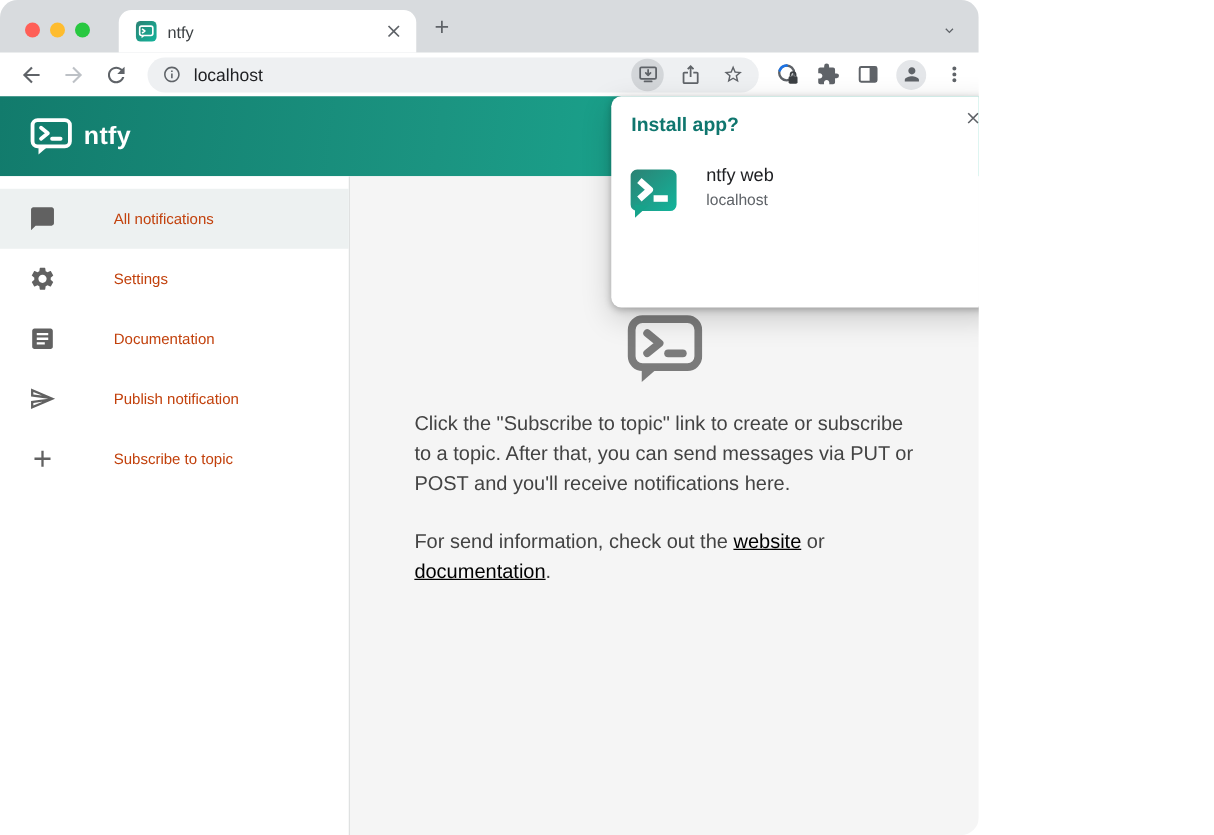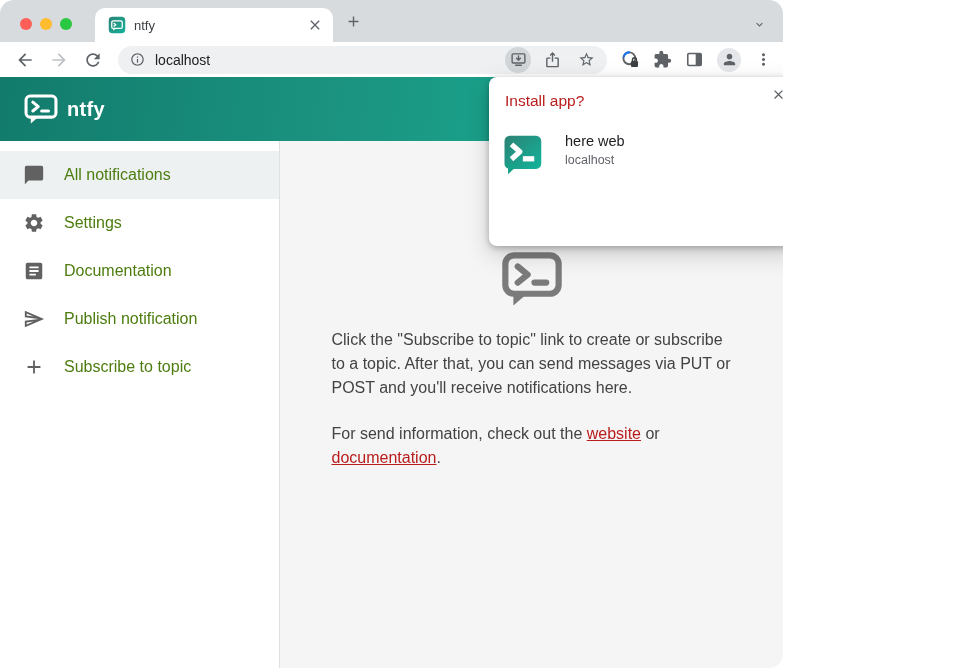--- a/index.html
+++ b/index.html
@@ -49,35 +49,35 @@
                 background:transparent; border:none; margin-right:8px; }
   .signup-btn { color:#fff; font-size:16px; font-weight:700; letter-spacing:.4px; padding:9px 21px;
                 background:transparent; border:1.5px solid rgba(255,255,255,.9); border-radius:4px; }
 
   
   .app-body { display:flex; height:527px; }
   .sidebar { width:280px; background:#fff; border-right:1px solid #dfe1e1; padding-top:10px; flex:none; }
   .side-item { height:48px; display:flex; align-items:center; padding-left:23px; cursor:default; }
   .side-item.selected { background:#edf1f1; }
   .side-icon { width:22px; height:22px; color:#616161; flex:none; }
-  .side-label { font-size:16px; color:#4d7c0f; margin-left:19px; }
+  .side-label { font-size:12px; color:#c2410c; margin-left:46px; }
 
   .main { flex:1; background:#f5f5f5; }
   .empty-state { width:400px; margin:0 auto; padding-top:110px; }
   .empty-logo { width:62px; height:55px; margin:0 auto; color:#7b7b7b; }
   .empty-heading { margin-top:10px; font-size:24px; font-weight:400; color:#4a4a4a; text-align:center;
                    line-height:32px; }
   .empty-par { margin-top:22px; font-size:16px; color:#434343; line-height:24px; text-align:left; }
-  .empty-par a { color:#b91c1c; text-decoration:underline; }
+  .empty-par a { color:#000000; text-decoration:underline; }
 
   
   .install-popup { position:absolute; left:489px; top:77px; width:310px; height:169px; background:#fff;
                    border-radius:8px; box-shadow:0 2px 6px rgba(0,0,0,.25), 0 8px 24px rgba(0,0,0,.18);
                    z-index:20; }
-  .popup-title { position:absolute; left:16px; top:15px; font-size:15.5px; color:#b91c1c; }
+  .popup-title { position:absolute; left:16px; top:15px; font-size:15.5px; color:#0f766e;font-weight:bold; }
   .popup-close { position:absolute; right:13px; top:10px; width:15px; height:15px; color:#5f6368; }
   .popup-appicon { position:absolute; left:12px; top:56px; width:42px; height:42px; }
   .popup-appname { position:absolute; left:76px; top:56px; font-size:14.5px; color:#202124; }
   .popup-origin { position:absolute; left:76px; top:76px; font-size:12.5px; color:#5f6368; }
   .popup-buttons { position:absolute; right:17px; bottom:15px; display:flex; gap:9px; }
   .popup-btn { height:30px; padding:0 16px; background:#fff; border:1px solid #dadce0; border-radius:4px;
                color:#1a73e8; font-size:13.5px; font-weight:700; font-family:"Liberation Sans",sans-serif; }
 </style>
 </head>
 <body>
@@ -291,17 +291,17 @@
           <stop offset="0" stop-color="#2c8274"></stop>
               <stop offset="1" stop-color="#12b49b"></stop>
         </linearGradient>
           </defs>
         <path d="M10 3 h30 a6 6 0 0 1 6 6 v26 a6 6 0 0 1 -6 6 H20 L8 41 v-0.5 A6 6 0 0 1 4 35 V9 a6 6 0 0 1 6 -6 z" fill="url(#fg2)"></path>
         <path d="M8 35 v12 l12 -11 z" fill="#16a38a"></path>
         <path d="M12 13 l9.5 8.5 -9.5 8.5" stroke="#fff" stroke-width="6" fill="none" stroke-linejoin="round"></path>
         <rect x="25" y="26.5" width="13" height="6" fill="#fff"></rect>
       </svg>
     </span>
-    <div class="popup-appname">here web</div>
+    <div class="popup-appname">ntfy web</div>
     <div class="popup-origin">localhost</div>
   </div>
 
 </div>
 
 </body></html>

